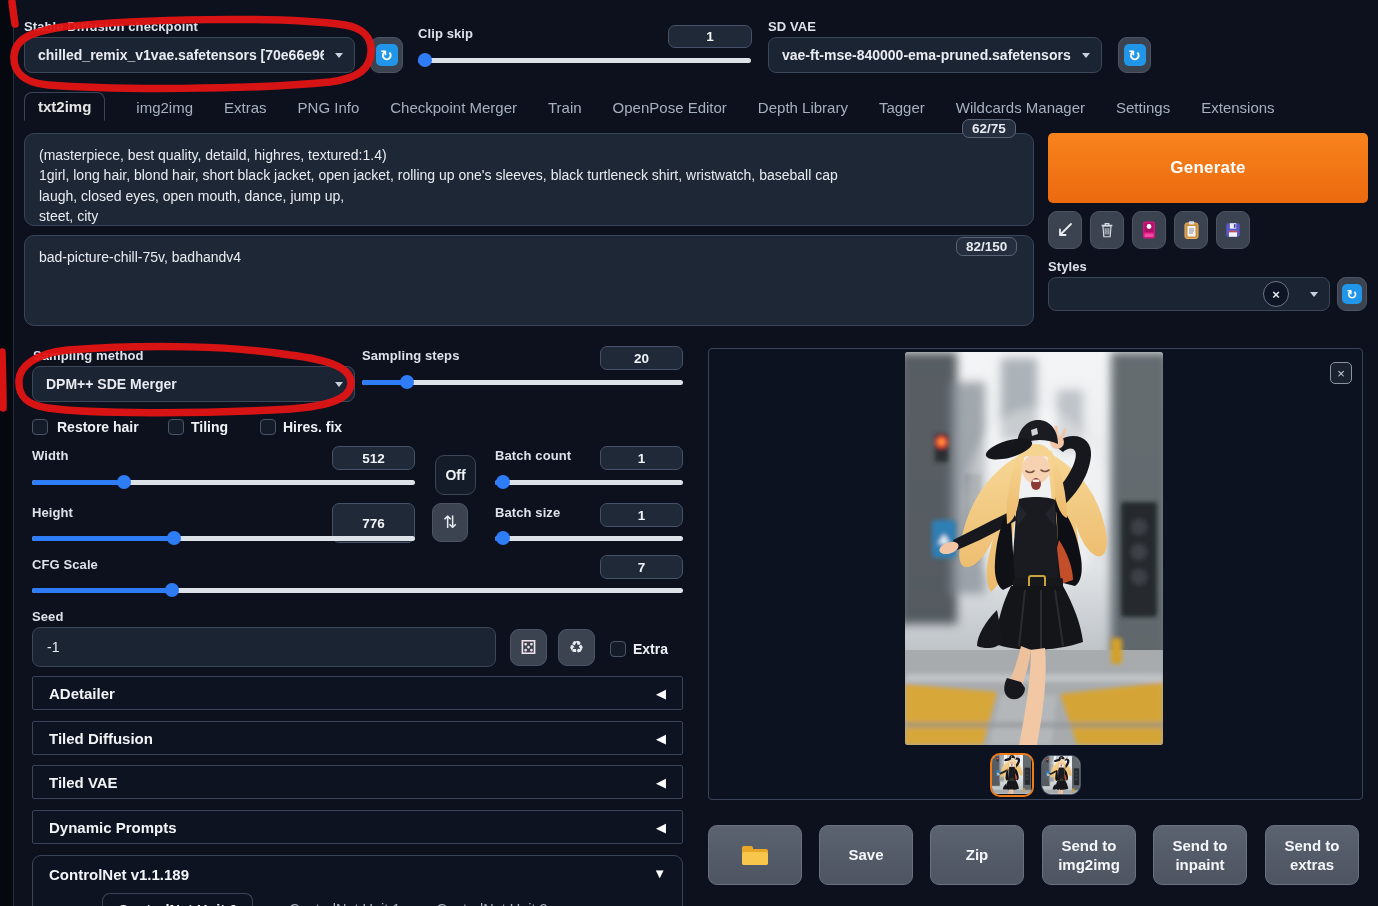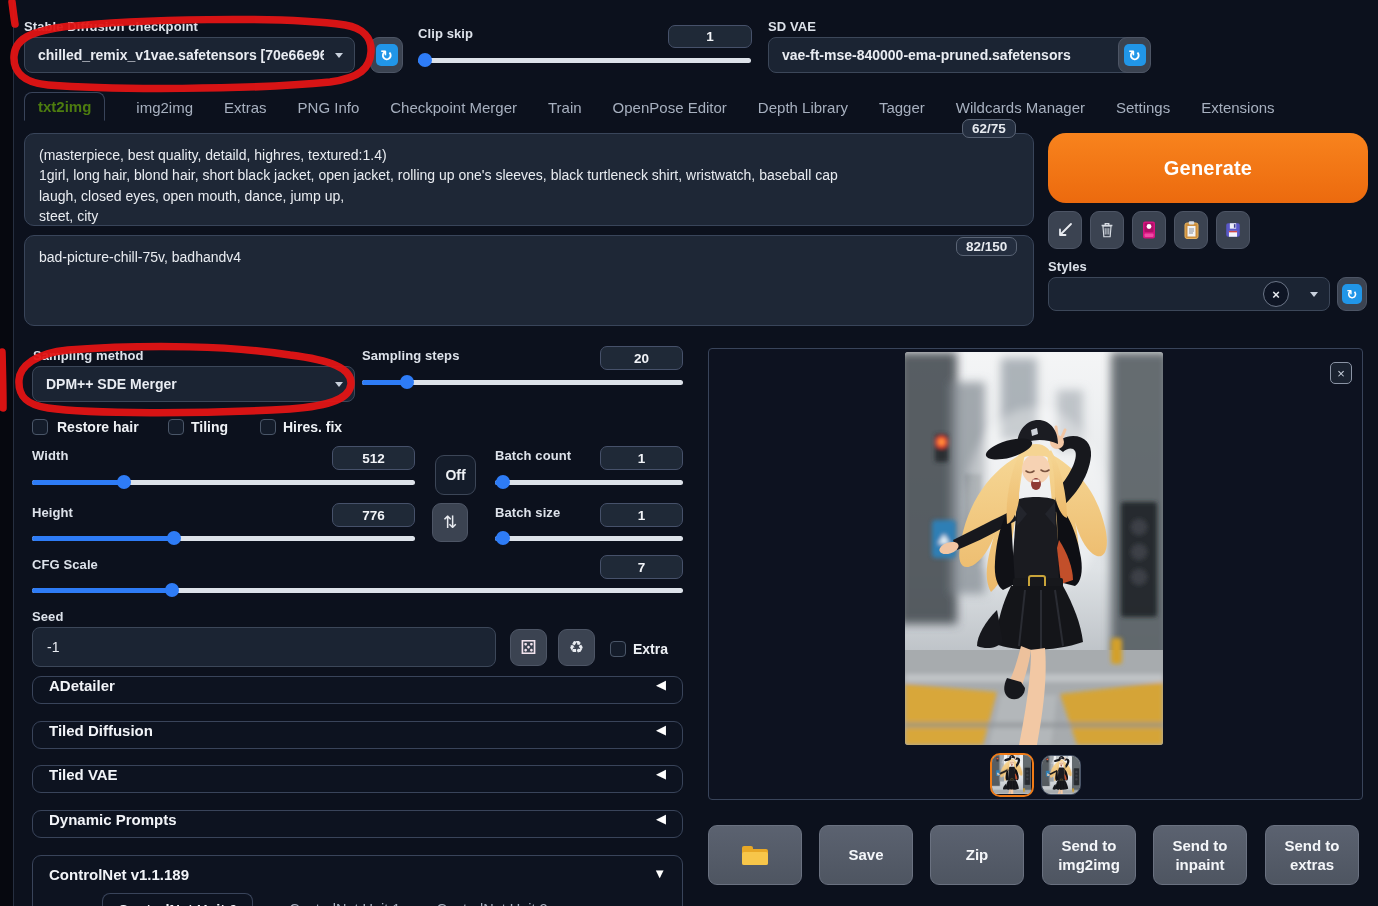--- a/index.html
+++ b/index.html
@@ -11,27 +11,27 @@
   .caret{position:absolute;right:11px;top:50%;margin-top:-2px;width:0;height:0;border-left:4.5px solid transparent;border-right:4.5px solid transparent;border-top:5.5px solid #c9d1dd;}
   .iconbtn{position:absolute;background:#3b4351;border:1px solid #4d5565;border-radius:9px;display:flex;align-items:center;justify-content:center;cursor:pointer;box-sizing:border-box;}
   .bluechip{width:22px;height:22px;background:#2196e8;border-radius:5px;color:#fff;display:flex;align-items:center;justify-content:center;font-size:15px;font-weight:700;line-height:1;}
   .numbox{position:absolute;background:#1f2937;border:1px solid #46516a;border-radius:7px;color:#f2f4f8;font-size:13.5px;font-weight:600;display:flex;align-items:center;justify-content:center;box-sizing:border-box;}
   .slider{position:absolute;height:14px;}
   .slider .track{position:absolute;left:0;right:0;top:5px;height:5px;border-radius:3px;background:#dde2e9;}
   .slider .fill{position:absolute;left:0;top:5px;height:5px;border-radius:3px 0 0 3px;background:#2e7cf6;}
   .slider .knob{position:absolute;top:0;width:14px;height:14px;border-radius:50%;background:#2e7cf6;transform:translateX(-50%);}
   .tabbar{position:absolute;left:24px;top:92px;display:flex;align-items:flex-end;gap:31px;height:29px;font-size:15px;color:#a7b0bf;}
   .tab{padding:5px 0;cursor:pointer;white-space:nowrap;}
-  .tab.active{padding:5px 13px;border:1px solid #39445a;border-bottom:1px solid #0c111d;border-radius:8px 8px 0 0;background:#0c111d;color:#4d7c0f;font-weight:700;}
+  .tab.active{padding:5px 13px;border:1px solid #39445a;border-bottom:1px solid #0c111d;border-radius:8px 8px 0 0;background:#0c111d;color:#e5e5e5;font-weight:700;}
   .textarea{position:absolute;background:#1e2736;border:1px solid #39455a;border-radius:10px;padding:11px 14px;font-size:14px;color:#e9ecf1;line-height:1.45;white-space:pre-line;box-sizing:border-box;}
   .counter{position:absolute;background:#242e3f;border:1px solid #5a6475;border-radius:7px;color:#e7eaef;font-size:13.5px;font-weight:600;padding:1px 9px;z-index:5;}
-  .genbtn{position:absolute;left:1048px;top:133px;width:320px;height:70px;border-radius:18px;background:linear-gradient(180deg,#f8831d,#ec6a0e);display:flex;align-items:center;justify-content:center;color:#fff;font-size:20px;font-weight:700;cursor:pointer;letter-spacing:.2px;}
+  .genbtn{position:absolute;left:1048px;top:133px;width:320px;height:70px;border-radius:5px;background:linear-gradient(180deg,#f8831d,#ec6a0e);display:flex;align-items:center;justify-content:center;color:#fff;font-size:17px;font-weight:700;cursor:pointer;letter-spacing:.2px;}
   .cb{position:absolute;width:16px;height:16px;background:#141c2a;border:1.5px solid #4a5668;border-radius:4px;box-sizing:border-box;cursor:pointer;}
   .cblbl{position:absolute;font-size:14px;font-weight:700;color:#eef1f5;}
-  .acc{position:absolute;left:32px;width:651px;height:28px;background:#0d1320;border:1px solid #39445a;border-radius:9px;display:flex;align-items:flex-start;justify-content:space-between;padding:0 16px;box-sizing:border-box;cursor:pointer;}
+  .acc{position:absolute;left:32px;width:651px;height:34px;background:#0d1320;border:1px solid #39445a;border-radius:2px;display:flex;align-items:center;justify-content:space-between;padding:0 16px;box-sizing:border-box;cursor:pointer;}
   .acc .t{font-size:15px;font-weight:700;color:#f2f4f8;}
   .acc .arr{font-size:13px;color:#fff;}
   .gallery{position:absolute;left:708px;top:348px;width:655px;height:452px;background:#0d1220;border:1px solid #39445a;border-radius:4px;box-sizing:border-box;}
   .actbtn{position:absolute;top:825px;width:94px;height:60px;border-radius:9px;background:linear-gradient(180deg,#5b6270,#4e5561);border:1px solid #6a7180;display:flex;align-items:center;justify-content:center;text-align:center;color:#f4f6f9;font-size:15px;font-weight:700;line-height:1.3;box-sizing:border-box;cursor:pointer;}
   .thumbwrap{position:absolute;border-radius:10px;overflow:hidden;box-sizing:border-box;background:#0d1220;cursor:pointer;}
   .annot{position:absolute;left:0;top:0;pointer-events:none;z-index:50;}
   .toolglyph{color:#e8ebf0;}
 </style>
 </head>
 <body>
@@ -50,21 +50,21 @@
 
   <div class="lbl" style="left:418px;top:26px;">Clip skip</div>
   <div class="numbox" style="left:668px;top:25px;width:84px;height:23px;">1</div>
   <div class="slider" style="left:418px;top:53px;width:333px;">
     <div class="track"></div>
     <div class="fill" style="width:2%;"></div>
     <div class="knob" style="left:2%;"></div>
   </div>
 
   <div class="lbl" style="left:768px;top:19px;">SD VAE</div>
-  <div class="select" style="left:768px;top:37px;width:382px;height:36px;">
+  <div class="select" style="left:768px;top:37px;width:334px;height:36px;">
     <span style="overflow:hidden;white-space:nowrap;">vae-ft-mse-840000-ema-pruned.safetensors</span>
     <span class="caret"></span>
   </div>
   <div class="iconbtn" style="left:1118px;top:37px;width:33px;height:36px;">
     <span class="bluechip">↻</span>
   </div>
 
   <div class="tabbar">
     <div class="tab active">txt2img</div>
     <div class="tab">img2img</div>
@@ -172,21 +172,21 @@
 
   <div class="lbl" style="left:495px;top:448px;">Batch count</div>
   <div class="numbox" style="left:600px;top:446px;width:83px;height:24px;">1</div>
   <div class="slider" style="left:495px;top:475px;width:188px;">
     <div class="track"></div>
     <div class="fill" style="width:4%;"></div>
     <div class="knob" style="left:4%;"></div>
   </div>
 
   <div class="lbl" style="left:32px;top:505px;">Height</div>
-  <div class="numbox" style="left:332px;top:503px;width:83px;height:24px;">776</div>
+  <div class="numbox" style="left:332px;top:503px;width:83px;height:40px;">776</div>
   <div class="slider" style="left:32px;top:531px;width:383px;">
     <div class="track"></div>
     <div class="fill" style="width:37%;"></div>
     <div class="knob" style="left:37%;"></div>
   </div>
 
   <div class="iconbtn" style="left:432px;top:503px;width:36px;height:39px;font-size:17px;color:#e8ebf0;">
     <span class="toolglyph">⇅</span>
   </div>
 

